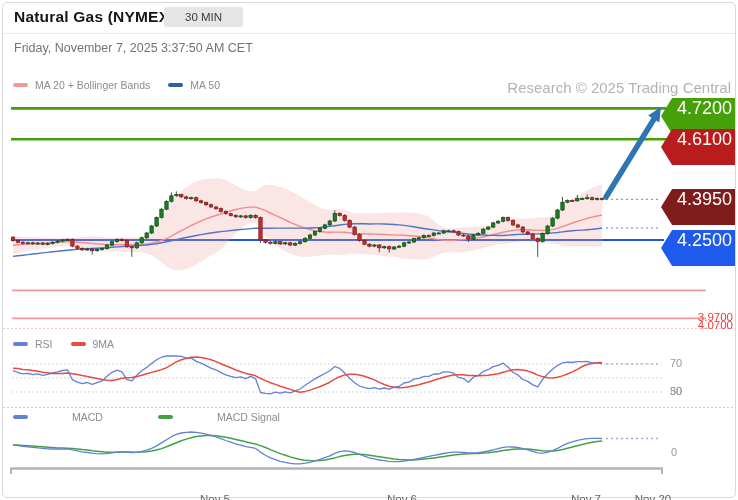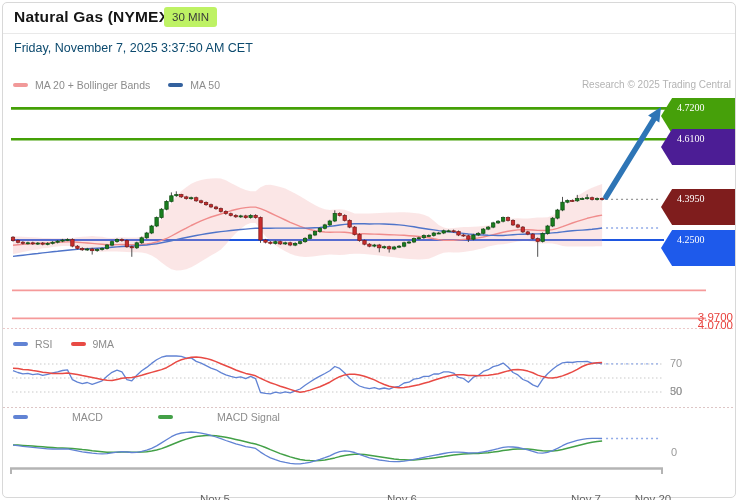--- a/index.html
+++ b/index.html
@@ -2,33 +2,33 @@
 <html><head>
 <meta charset="utf-8">
 <style>
   html,body{margin:0;padding:0;}
   body{width:738px;height:500px;position:relative;background:#fff;
        font-family:"Liberation Sans", sans-serif;overflow:hidden;}
   .card{position:absolute;inset:2px;background:#fff;border:1px solid #d8d8d8;border-radius:5px;z-index:0;}
   #chart-svg{position:absolute;left:0;top:0;z-index:1;}
   .abs{position:absolute;z-index:2;}
   .title{left:14px;top:8px;font-size:15.5px;font-weight:700;color:#151515;letter-spacing:.2px;}
-  .badge{left:164px;top:7px;background:#bef264;color:#3b3b3b;font-size:11.5px;padding:4px 8px;border-radius:3px;}
+  .badge{left:164px;top:7px;background:#e5e5e5;color:#3b3b3b;font-size:11.5px;padding:4px 21px;border-radius:3px;}
   .divider{left:3px;right:3px;top:33px;height:1px;background:#e9e9e9;}
-  .datetime{left:14px;top:41px;font-size:12.5px;color:#0c4a6e;}
+  .datetime{left:14px;top:41px;font-size:12.5px;color:#737373;}
   .legend{display:flex;align-items:center;gap:7px;font-size:10.5px;color:#8c8c8c;}
   .legend-main{left:13px;top:79px;}
   .legend-rsi{left:13px;top:338px;}
   .legend-macd{left:13px;top:411px;gap:44px;}
   .dash{width:15px;height:4px;border-radius:2px;display:inline-block;}
   .gap{margin-left:11px;}
-  .research{right:7px;top:79px;font-size:10px;color:#b3b3b3;margin-left:45px;}
-  .tag{right:3px;width:74px;height:36px;line-height:20px;color:#fff;font-size:10px;
+  .research{right:7px;top:79px;font-size:15px;color:#b3b3b3;margin-left:45px;}
+  .tag{right:3px;width:74px;height:36px;line-height:20px;color:#fff;font-size:18px;
        padding-left:16px;box-sizing:border-box;
-       clip-path:polygon(0 50%,15% 0,100% 0,100% 100%,15% 100%);font-family:Liberation Serif, serif;}
+       clip-path:polygon(0 50%,15% 0,100% 0,100% 100%,15% 100%);}
   .tag-r1{top:98px;}
   .tag-r2{top:129px;}
   .tag-last{top:189px;background:#7f1d1d;}
   .tag-pivot{top:230px;}
   .slabel{right:5px;font-size:11.5px;color:#e8413c;}
   .s1{top:283px;margin-top:36px;} .s2{top:311px;}
   .rtick{left:670px;font-size:11px;color:#999;}
   .rt70{top:357px;} .rt50{top:385px;} .rt30{top:385px;}
   .mzero{left:671px;top:446px;font-size:11px;color:#999;}
   .xl{top:493px;font-size:11.5px;color:#666;transform:translateX(-50%);}
@@ -315,21 +315,21 @@
 
 <div class="abs legend legend-main">
   <span class="dash" style="background: rgb(241, 153, 153);"></span>
   <span>MA 20 + Bollinger Bands</span>
   <span class="dash gap" style="background: rgb(51, 97, 158);"></span>
   <span>MA 50</span>
 </div>
 <span class="abs research">Research © 2025 Trading Central</span>
 
 <div class="abs tag tag-r1" style="background: rgb(70, 160, 10);">4.7200</div>
-<div class="abs tag tag-r2" style="background: #4c1d95;">4.6100</div>
+<div class="abs tag tag-r2" style="background: #b91c1c;">4.6100</div>
 <div class="abs tag tag-last">4.3950</div>
 <div class="abs tag tag-pivot" style="background: rgb(30, 90, 235);">4.2500</div>
 <span class="abs slabel s1">4.0700</span>
 <span class="abs slabel s2">3.9700</span>
 
 <div class="abs legend legend-rsi">
   <span class="dash" style="background: rgb(97, 131, 212);"></span>
   <span>RSI</span>
   <span class="dash gap" style="background: rgb(232, 74, 68);"></span>
   <span>9MA</span>

